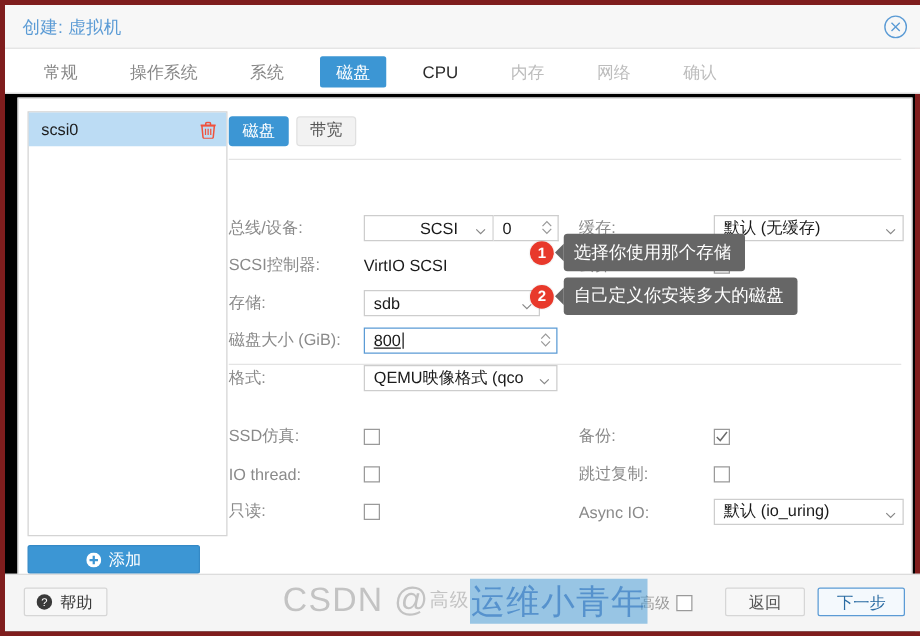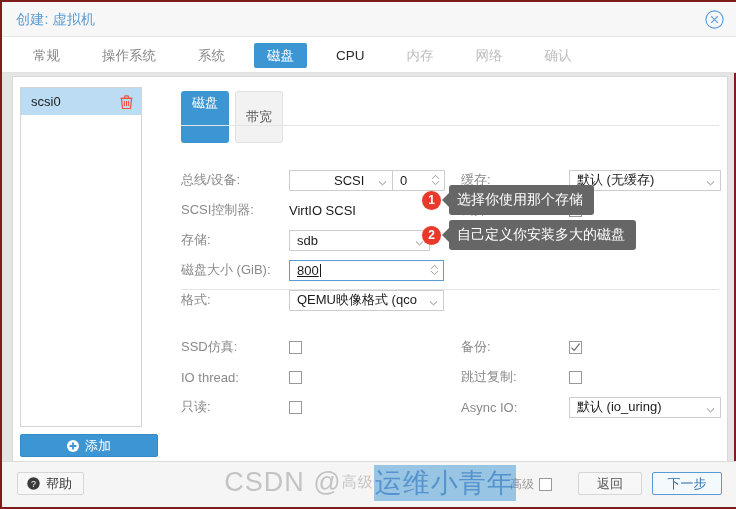--- a/index.html
+++ b/index.html
@@ -6,22 +6,22 @@
   html, body {
     margin: 0; padding: 0;
     width: 736px; height: 509px;
     background: #ffffff;
     font-family: "Liberation Sans", "DejaVu Sans", sans-serif;
     overflow: hidden;
   }
   #app {
     position: relative;
     width: 736px; height: 509px;
-    background: #e5e5e5;
-    border: 2px solid #7f1d1d;
+    background: #000000;
+    border: 4px solid #7f1d1d;
   }
 
   
   .titlebar {
     position: absolute; left: 0; top: 0;
     width: 736px; height: 35px;
     background: #f7f7f7;
     border-bottom: 1px solid #e8e8e8;
   }
   .title-text {
@@ -71,21 +71,21 @@
   .panel {
     position: absolute; left: 10px; top: 74px;
     width: 716px; height: 387px;
     background: #ffffff;
     border: 1px solid #d9d9d9;
   }
 
   
   .devlist {
     position: absolute; left: 7px; top: 10px;
-    width: 122px; height: 340px;
+    width: 160px; height: 340px;
     background: #ffffff;
     border: 1px solid #d4d4d4;
   }
   .dev-item {
     position: relative;
     height: 27px;
     background: #bcdcf4;
     display: flex; align-items: center;
     padding: 0 8px 0 10px;
     cursor: pointer;
@@ -118,21 +118,21 @@
     display: flex; gap: 6px;
   }
   .subtab {
     font-size: 13px;
     padding: 4px 11px;
     border-radius: 3px;
     cursor: pointer;
     line-height: 16px;
   }
   .subtab.active { background: #3c96d4; color: #fff; }
-  .subtab.idle { background: #f2f2f2; color: #555; border: 1px solid #e0e0e0; padding: 17px 10px; }
+  .subtab.idle { background: #f2f2f2; color: #555; border: 1px solid #e0e0e0; padding: 2px 10px; }
 
   .hr {
     position: absolute; left: 8px;
     width: 538px; height: 1px; background: #e4e4e4;
   }
   .hr1 { top: 48px; }
   .hr2 { top: 212px; }
 
   .form { position: absolute; left: 8px; top: 55px; width: 540px; margin-top: 33px; }
   .row {

